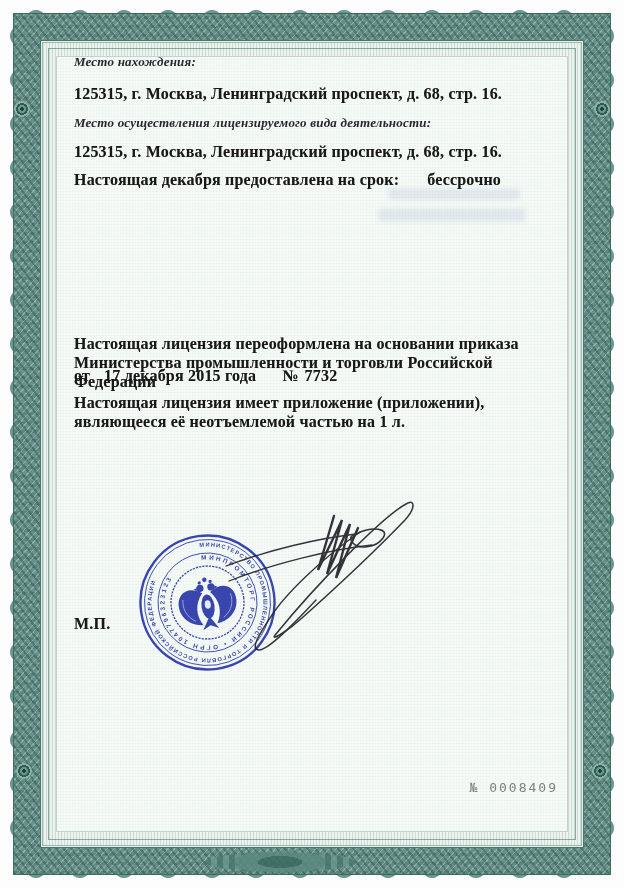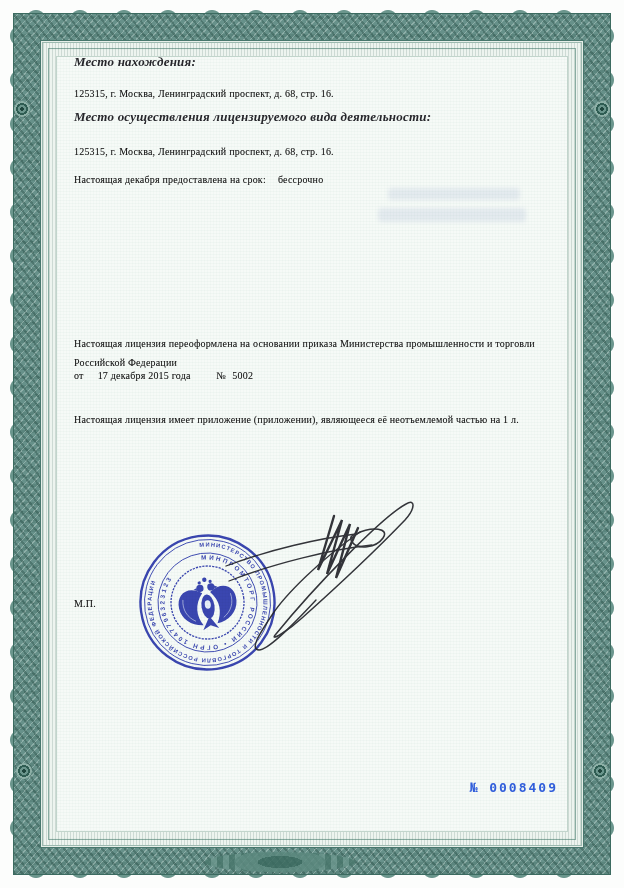--- a/index.html
+++ b/index.html
@@ -45,31 +45,31 @@
       repeating-linear-gradient(0deg, rgba(120,170,150,.05) 0 1px, rgba(0,0,0,0) 1px 3px),
       repeating-linear-gradient(90deg, rgba(120,170,150,.04) 0 1px, rgba(0,0,0,0) 1px 3px);}
   .rosette{position:absolute;width:18px;height:18px;border-radius:50%;
     background:radial-gradient(circle, #1f463e 0 2px, #6a958c 2px 4px, #2f5d53 4px 6px, #8db0a7 6px 7.5px, rgba(0,0,0,0) 8px);}
   .medallion{position:absolute;left:205px;top:852px;width:150px;height:20px;border-radius:50%;
     background:radial-gradient(ellipse 50% 100% at 50% 50%, #3c6b60 0 30%, #5c897f 30% 60%, rgba(0,0,0,0) 62%),
                repeating-linear-gradient(90deg, #4a786d 0 6px, #6b968d 6px 12px);opacity:.85;}
 
   
   .doc{position:absolute;left:62px;top:44px;right:62px;bottom:62px;color:#181818;}
-  .doc .t{position:absolute;left:12px;font-size:10px;font-weight:normal;line-height:19px;
+  .doc .t{position:absolute;left:12px;font-size:16px;font-weight:bold;line-height:19px;
           letter-spacing:.2px; text-shadow:0 0 .5px rgba(20,20,20,.35);}
   .italic-label{font-weight:600 !important;font-style:italic;font-size:13px !important;
           color:#26262b;text-shadow:none !important;}
-  .gap-val{margin-left:12px;}
+  .gap-val{margin-left:28px;}
   .numlbl{margin-left:110px;}
   .datepart{margin-left:14px;}
   .numpart{margin-left:26px;}
   .row-sign{position:absolute;left:12px;right:6px;top:506px;display:flex;justify-content:space-between;}
   .serial{position:absolute;right:4px;top:736px;font-family:"DejaVu Sans Mono", monospace;
-          font-size:13px;font-weight:bold;letter-spacing:2px;color:#1d4ed8;opacity:.9;margin-left:12px;}
+          font-size:13px;font-weight:normal;letter-spacing:2px;color:#737373;opacity:.9;margin-left:12px;}
 
   
   .ghost{position:absolute;filter:blur(2px);opacity:.14;background:#7b8fc0;border-radius:4px;}
   .g1{left:388px;top:188px;width:132px;height:12px;}
   .g2{left:378px;top:208px;width:148px;height:14px;}
 
   
   .stamp{position:absolute;left:137px;top:532px;width:141px;height:141px;
          mix-blend-mode:multiply;opacity:.9;transform:rotate(-8deg);}
   .sig{position:absolute;left:0;top:0;width:624px;height:888px;pointer-events:none;}
@@ -93,36 +93,36 @@
   <div class="medallion"></div>
 
   <div class="ghost g1"></div>
   <div class="ghost g2"></div>
 
   <div class="doc">
 
     <div class="t italic-label" style="top:8px;">Место нахождения:</div>
     <div class="t" style="top:40px;">125315, г. Москва, Ленинградский проспект, д. 68, стр. 16.</div>
 
-    <div class="t italic-label" style="top:63px;text-align:right;">Место осуществления лицензируемого вида деятельности:</div>
+    <div class="t italic-label" style="top:69px;text-align:right;">Место осуществления лицензируемого вида деятельности:</div>
     <div class="t" style="top:98px;">125315, г. Москва, Ленинградский проспект, д. 68, стр. 16.</div>
 
     <div class="t" style="top:126px;">
       <span>Настоящая декабря предоставлена на срок:</span><span class="gap-val">бессрочно</span>
     </div>
 
 
     <div class="t" style="top:273px;width:480px;margin-top:17px;">Настоящая лицензия переоформлена на основании приказа Министерства промышленности и торговли Российской Федерации</div>
     <div class="t" style="top:322px;">
-      <span>от</span><span class="datepart">17 декабря 2015 года</span><span class="numpart">№</span><span class="datepart" style="margin-left:6px;">5002</span>
+      <span>от</span><span class="datepart">17 декабря 2015 года</span><span class="numpart">№</span><span class="datepart" style="margin-left:6px;">7732</span>
     </div>
 
-    <div class="t" style="top:366px;width:462px;">Настоящая лицензия имеет приложение (приложении), являющееся её неотъемлемой частью на 1 л.</div>
+    <div class="t" style="top:349px;width:462px;">Настоящая лицензия имеет приложение (приложении), являющееся её неотъемлемой частью на 1 л.</div>
 
-    <div class="t" style="top:550px;">М.П.</div>
+    <div class="t" style="top:570px;">М.П.</div>
 
     <div class="serial">№ 0008409</div>
   </div>
 
   <svg class="stamp" viewBox="-70.5 -70.5 141 141">
     <defs>
       <path id="ringO" d="M 0,-56 A 56,56 0 1 1 -0.05,-56"></path>
       <path id="ringI" d="M 0,-43 A 43,43 0 1 1 -0.05,-43"></path>
     </defs>
     <g fill="none" stroke="#2633ae">

